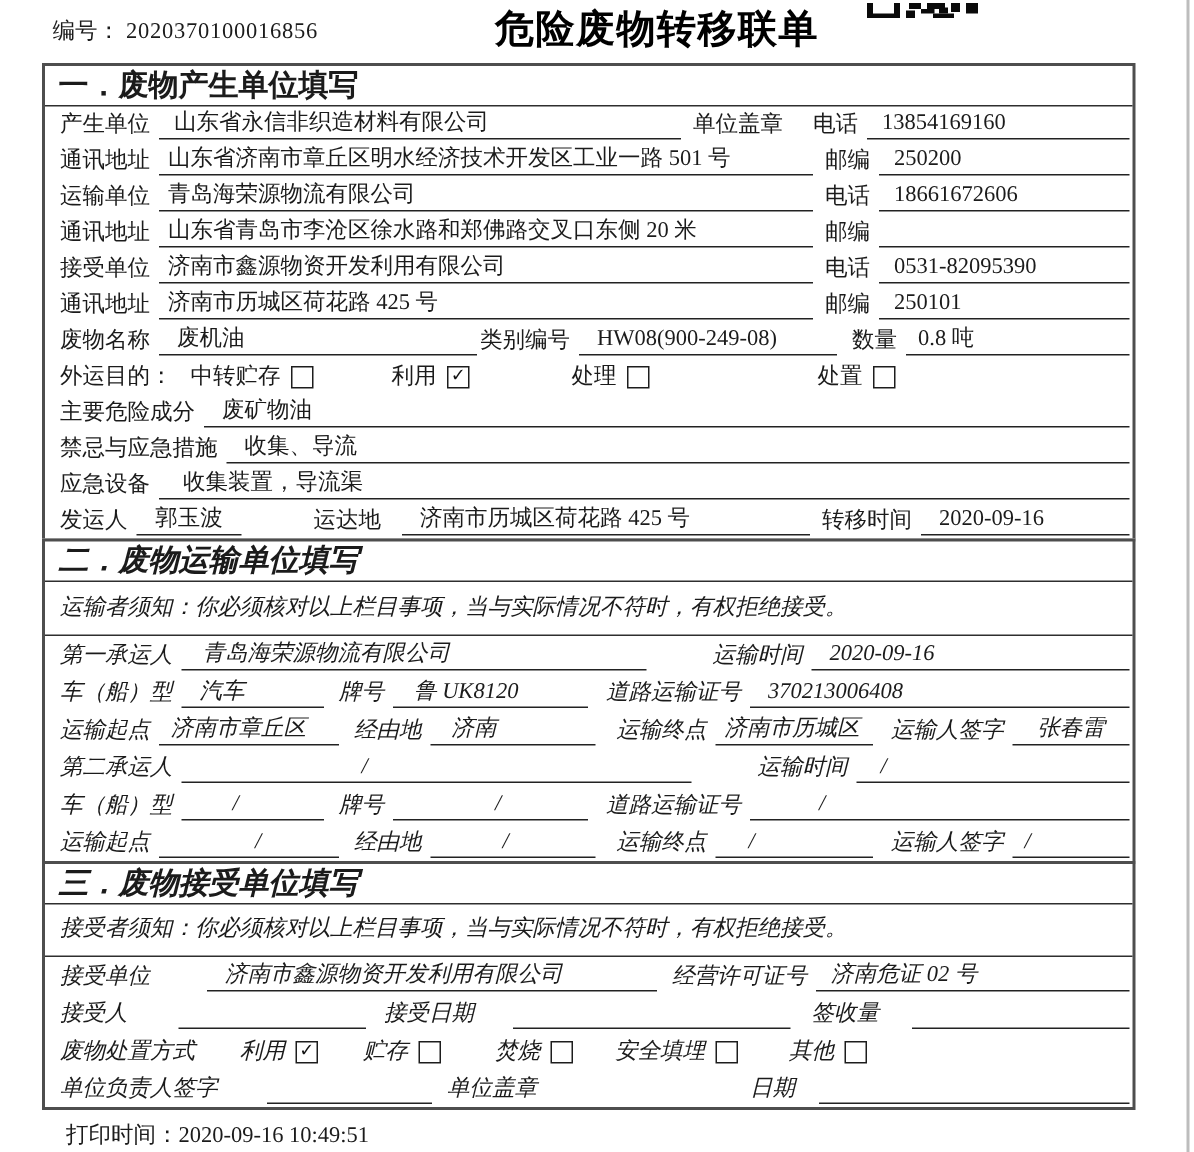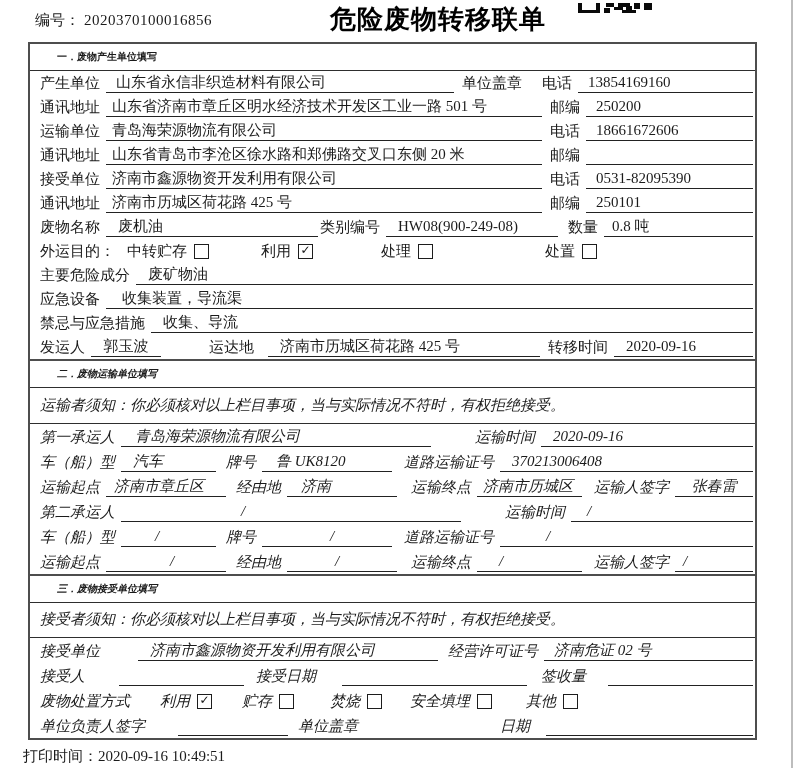--- a/index.html
+++ b/index.html
@@ -7,34 +7,34 @@
         font-family:"Liberation Serif","DejaVu Serif",serif;color:#1b1b1b;font-size:15px;}
   .sans{font-family:"DejaVu Sans","Liberation Sans",sans-serif;font-weight:bold;}
   #serial{position:absolute;left:35px;top:11px;white-space:nowrap;}
   #serial .val{margin-left:4px;letter-spacing:0.5px;}
   #title{position:absolute;left:330px;top:2px;font-size:26px;letter-spacing:1px;color:#000;}
   #qr{position:absolute;left:578px;top:0;width:74px;height:10px;}
   #edge{position:absolute;left:791px;top:0;width:2px;height:768px;background:#bdbdbd;}
   #form{position:absolute;left:28px;top:42px;width:729px;}
   .sec{border:2px solid #4e4e4e;background:#fff;box-sizing:border-box;}
   .sec + .sec{margin-top:-2px;font-style:italic;}
-  .sec-hd{height:26px;line-height:25px;padding-left:27px;border-bottom:1px solid #2e2e2e;font-size:10px;}
+  .sec-hd{height:26px;line-height:25px;padding-left:9px;border-bottom:1px solid #2e2e2e;font-size:20px;}
   .notice{height:35px;line-height:34px;padding-left:10px;border-bottom:1px solid #2e2e2e;white-space:nowrap;}
   .notice3{height:34px;line-height:33px;}
   .row{display:flex;align-items:flex-end;height:24px;padding-left:10px;}
   .r25{height:25px;}
   .lb{flex:none;line-height:19px;margin:0 6px 2px 0;white-space:nowrap;}
   .uf{flex:none;line-height:19px;margin-bottom:2px;border-bottom:1px solid #222;
       white-space:nowrap;box-sizing:border-box;}
   .gr{flex:1 1 auto;margin-right:2px;}
   .ctr{text-align:center;}
   .cb{flex:none;width:13px;height:13px;border:1.5px solid #1d1d1d;margin:0 0 4px 7px;
       line-height:11px;text-align:center;font-size:12px;font-weight:bold;
       font-family:"DejaVu Sans","Liberation Sans",sans-serif;color:#111;}
-  #print{position:absolute;left:23px;top:747px;white-space:nowrap;}
+  #print{position:absolute;left:44px;top:747px;white-space:nowrap;}
 </style>
 </head>
 <body>
 
 <div id="page">
 
   <div id="serial">
     <span>编号：</span><span class="val">2020370100016856</span>
   </div>
 
@@ -127,27 +127,27 @@
         <span class="lb" style="margin-left:112px;margin-right:0;">处置</span>
         <span class="cb"></span>
       </div>
 
       <div class="row">
         <span class="lb">主要危险成分</span>
         <span class="uf gr" style="padding-left:12px;">废矿物油</span>
       </div>
 
       <div class="row">
+        <span class="lb">禁忌与应急措施</span>
+        <span class="uf gr" style="padding-left:12px;">收集、导流</span>
+      </div>
+
+      <div class="row">
         <span class="lb">应急设备</span>
         <span class="uf gr" style="padding-left:16px;">收集装置，导流渠</span>
-      </div>
-
-      <div class="row">
-        <span class="lb">禁忌与应急措施</span>
-        <span class="uf gr" style="padding-left:12px;">收集、导流</span>
       </div>
 
       <div class="row">
         <span class="lb">发运人</span>
         <span class="uf ctr" style="width:70px;">郭玉波</span>
         <span class="lb" style="margin-left:48px;">运达地</span>
         <span class="uf" style="width:272px;padding-left:12px;margin-left:8px;">济南市历城区荷花路 425 号</span>
         <span class="lb" style="margin-left:8px;">转移时间</span>
         <span class="uf gr" style="padding-left:12px;">2020-09-16</span>
       </div>

